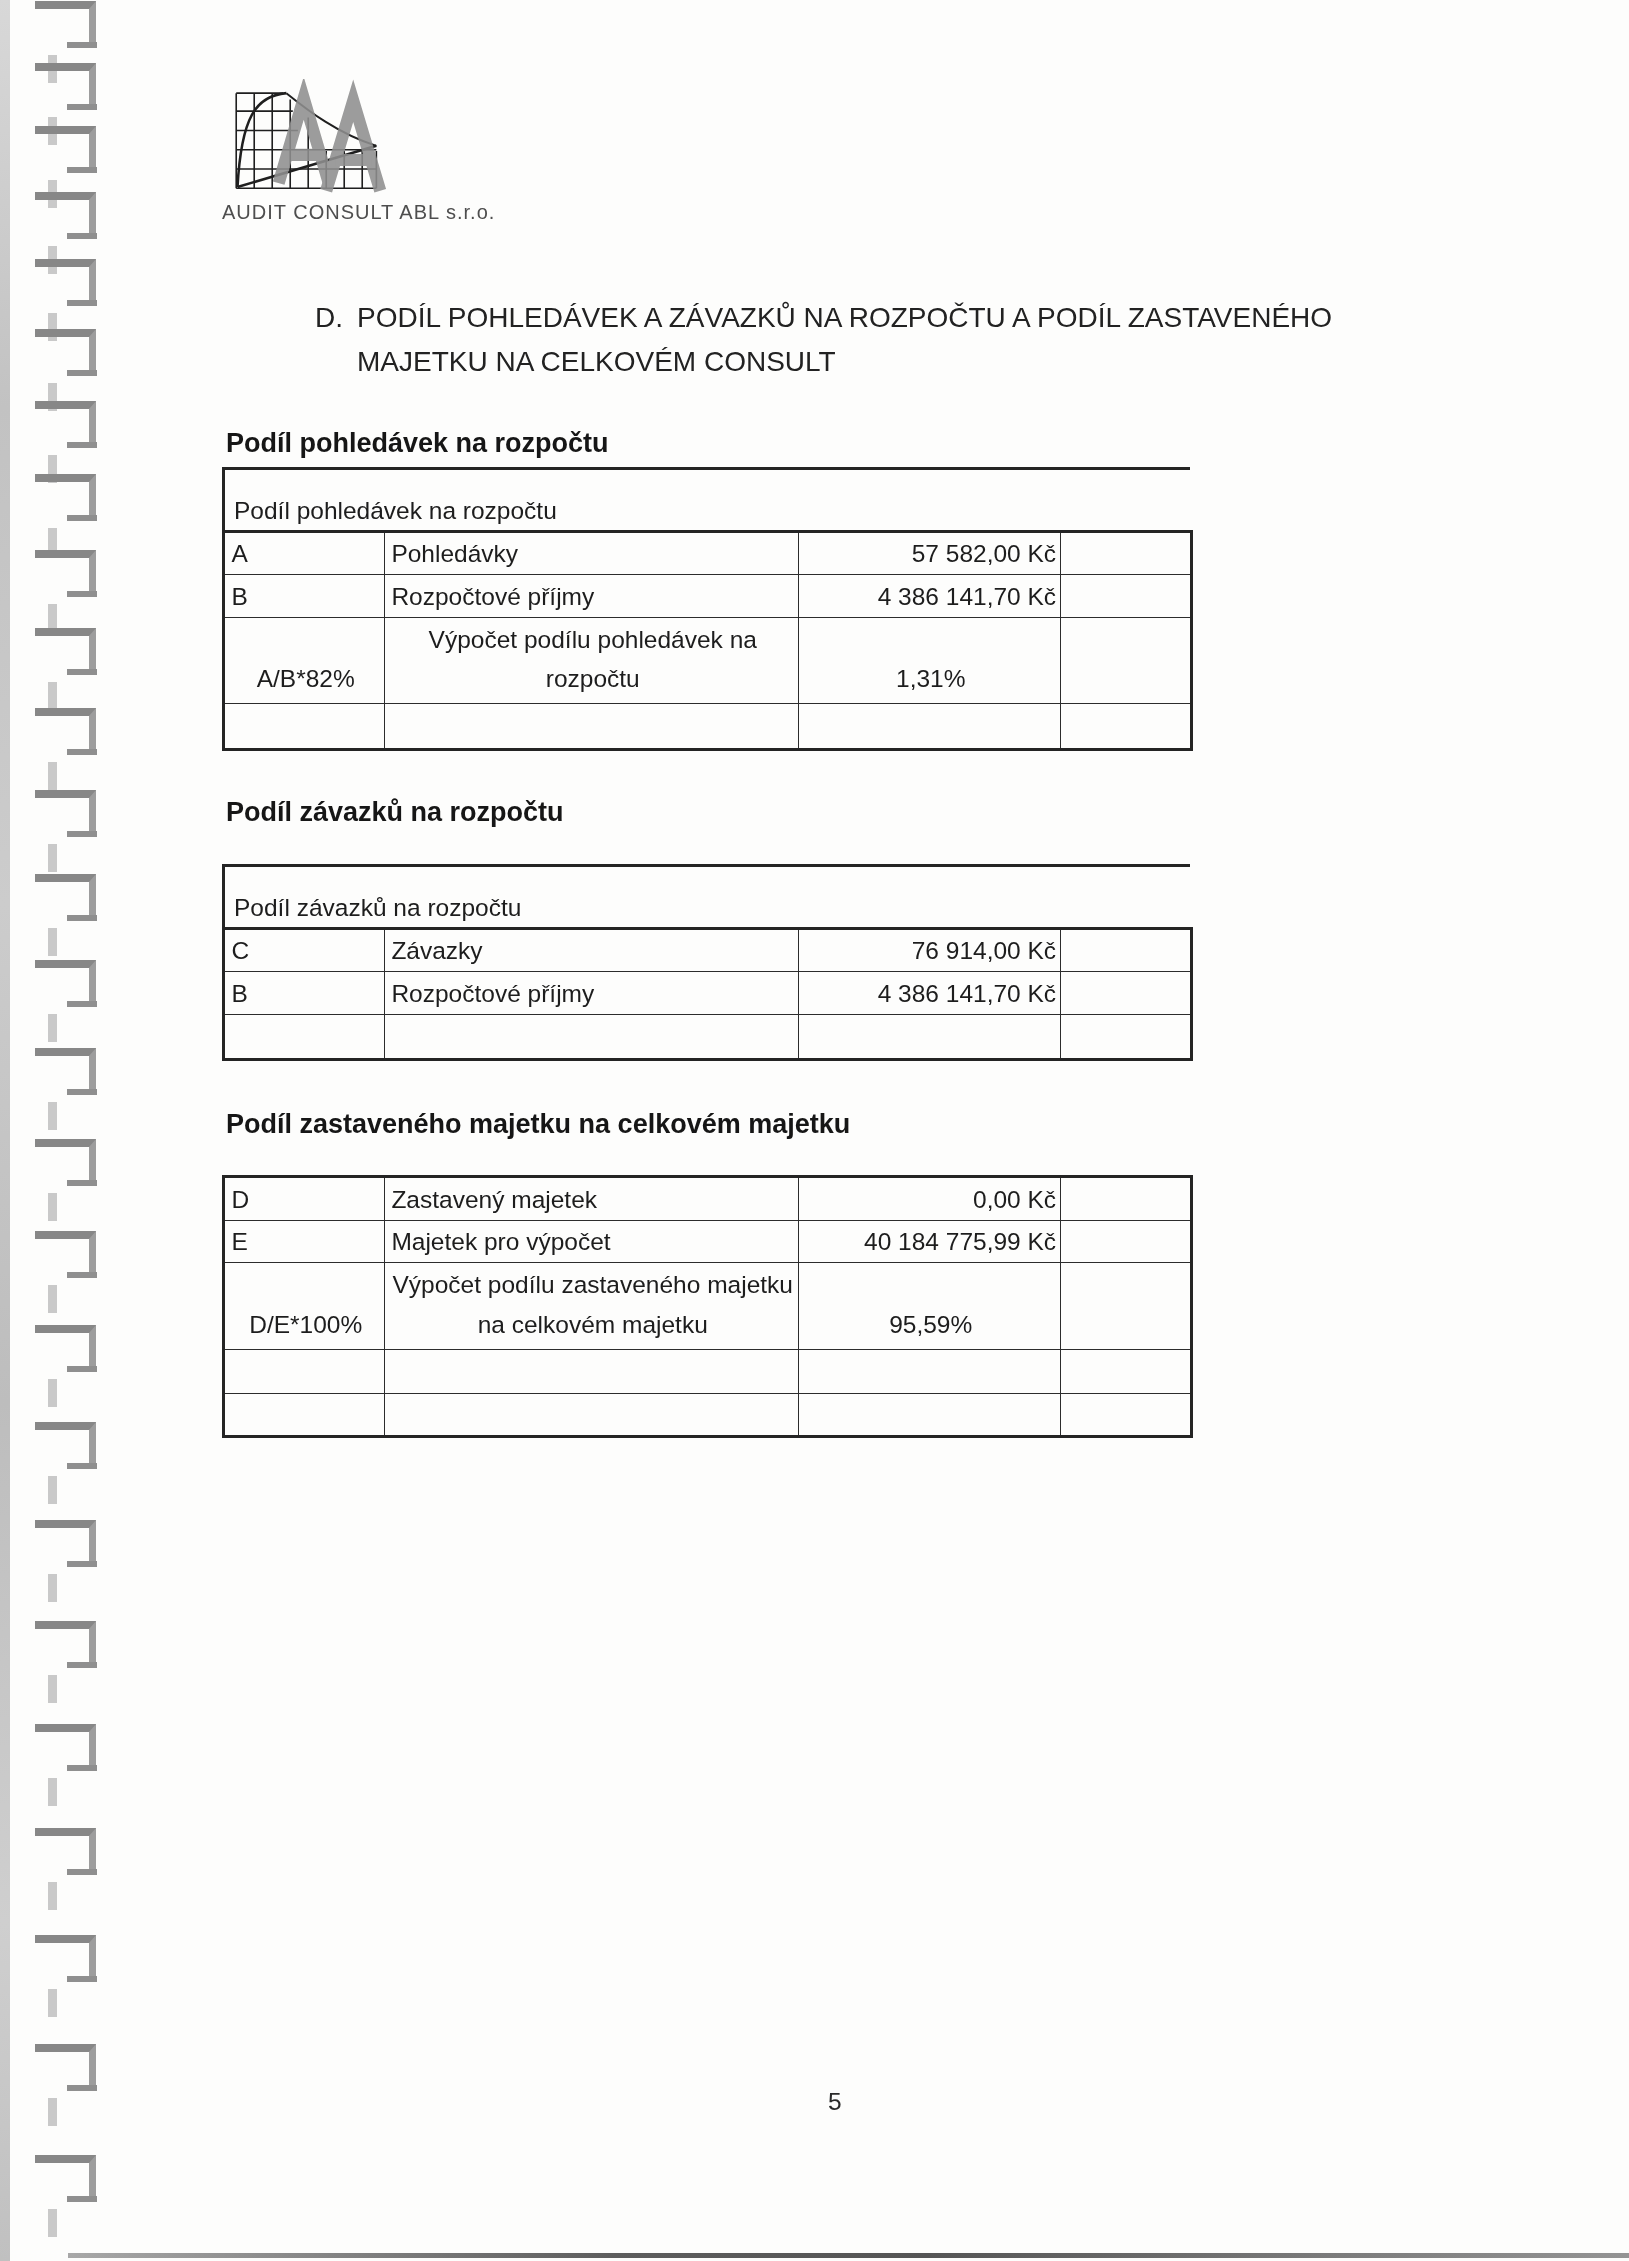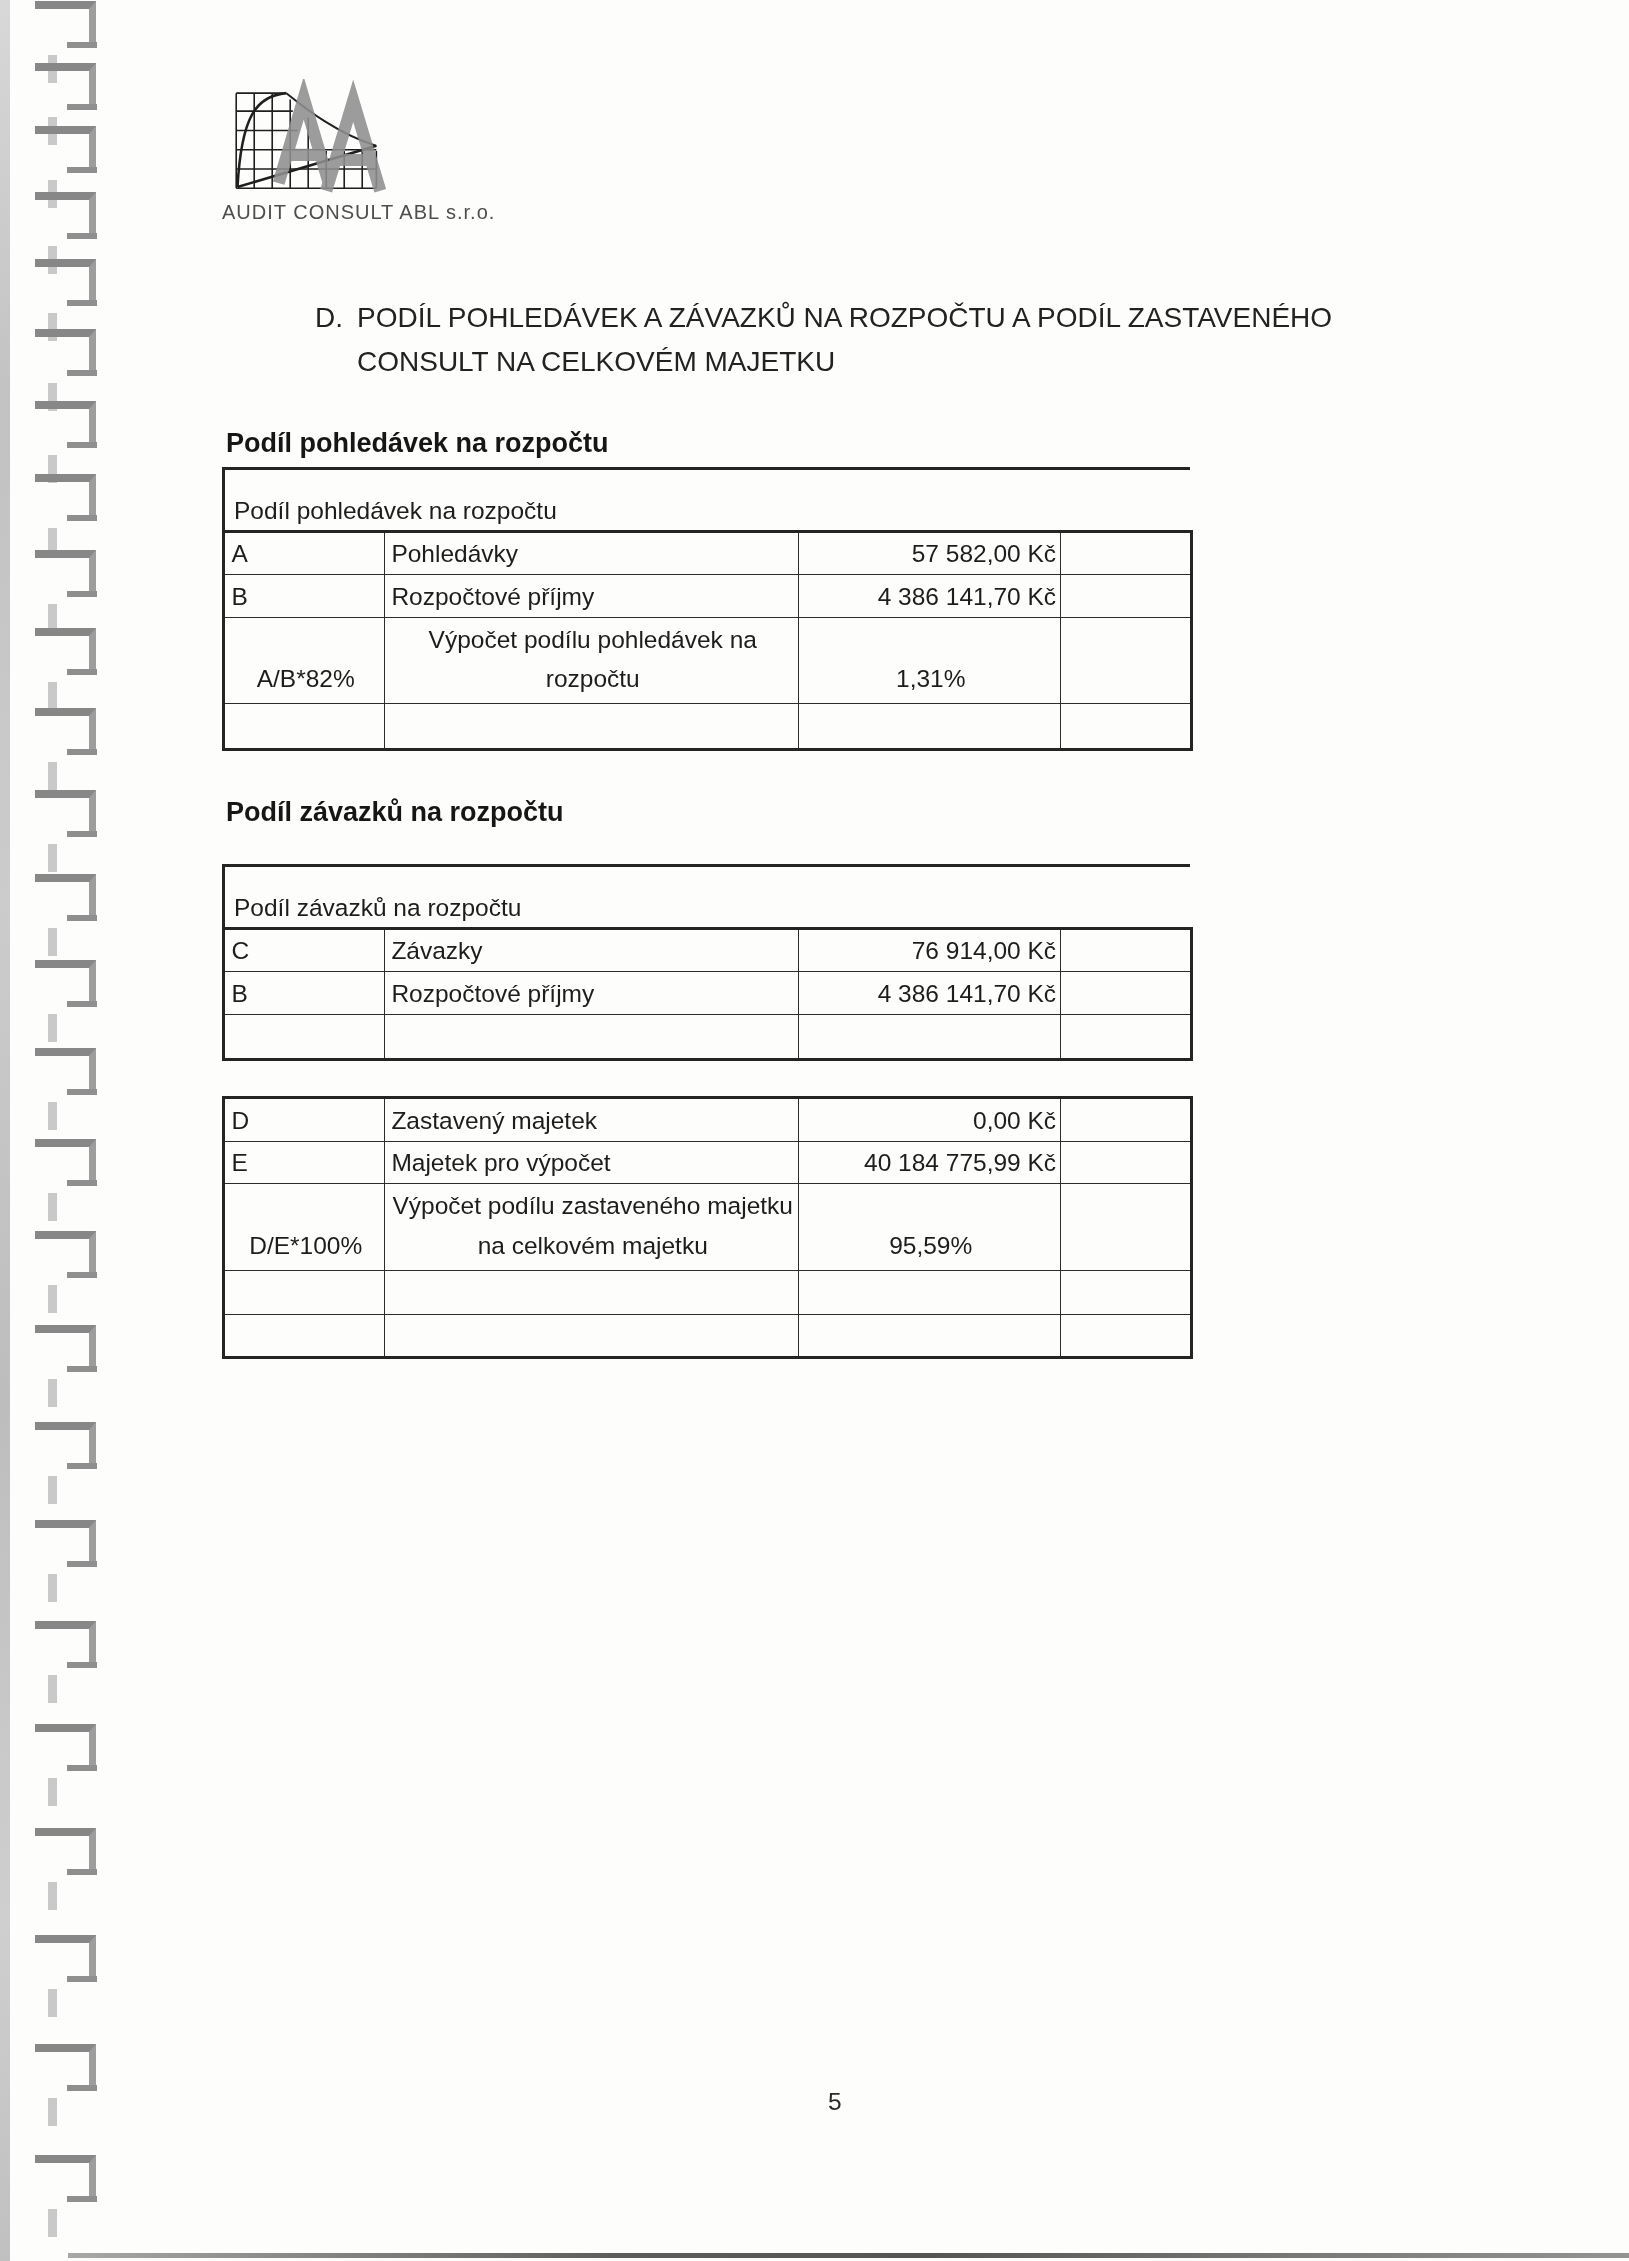--- a/index.html
+++ b/index.html
@@ -151,21 +151,21 @@
           <path d="M101 118 L152 118"></path>
           <path d="M162 174 L204 34 L246 174"></path>
           <path d="M176 126 L232 126"></path>
         </g>
       </svg>
       <div class="company">AUDIT CONSULT ABL s.r.o.</div>
     </div>
 
     <div class="heading">
       <span class="hnum">D.</span>
-      <span class="htext">PODÍL POHLEDÁVEK A ZÁVAZKŮ NA ROZPOČTU A PODÍL ZASTAVENÉHO CONSULT NA CELKOVÉM MAJETKU</span>
+      <span class="htext">PODÍL POHLEDÁVEK A ZÁVAZKŮ NA ROZPOČTU A PODÍL ZASTAVENÉHO MAJETKU NA CELKOVÉM CONSULT</span>
     </div>
 
     <div class="sec-title s1">Podíl pohledávek na rozpočtu</div>
     <div class="tbl-wrap t1">
       <div class="tbl-header">Podíl pohledávek na rozpočtu</div>
       <table class="grid">
         <colgroup>
             <col style="width:161px">
             <col style="width:414px">
             <col style="width:262px">
@@ -226,20 +226,21 @@
           <tr class="r-e">
             <td class="c-code"></td>
             <td class="c-label"></td>
             <td class="c-value"></td>
             <td class="c-extra"></td>
           </tr>
         </tbody>
       </table>
     </div>
 
+    <div class="sec-title s3">Podíl zastaveného majetku na celkovém majetku</div>
     <div class="tbl-wrap t3">
       <table class="grid">
         <colgroup>
             <col style="width:161px">
             <col style="width:414px">
             <col style="width:262px">
             <col style="width:131px">
           </colgroup>
         <tbody>
           <tr class="r-s">

